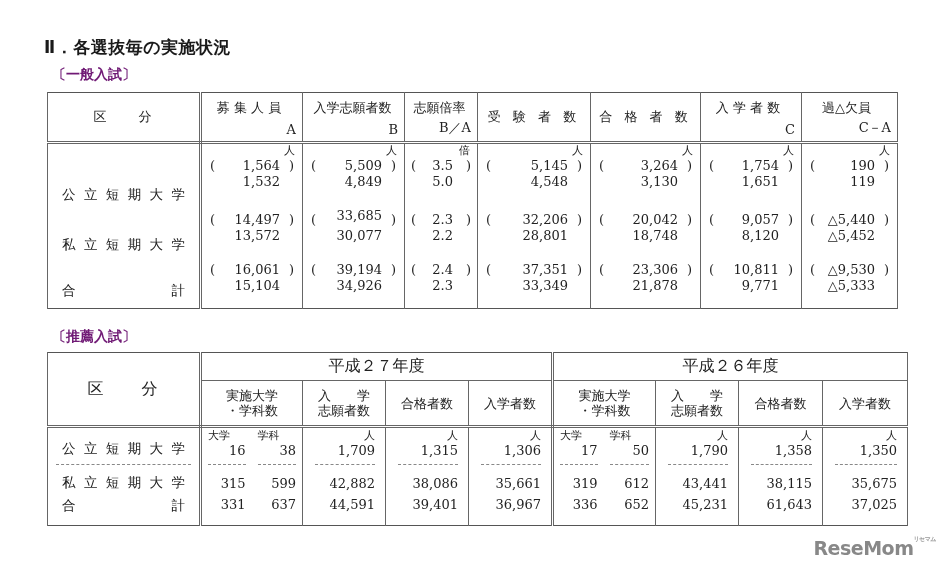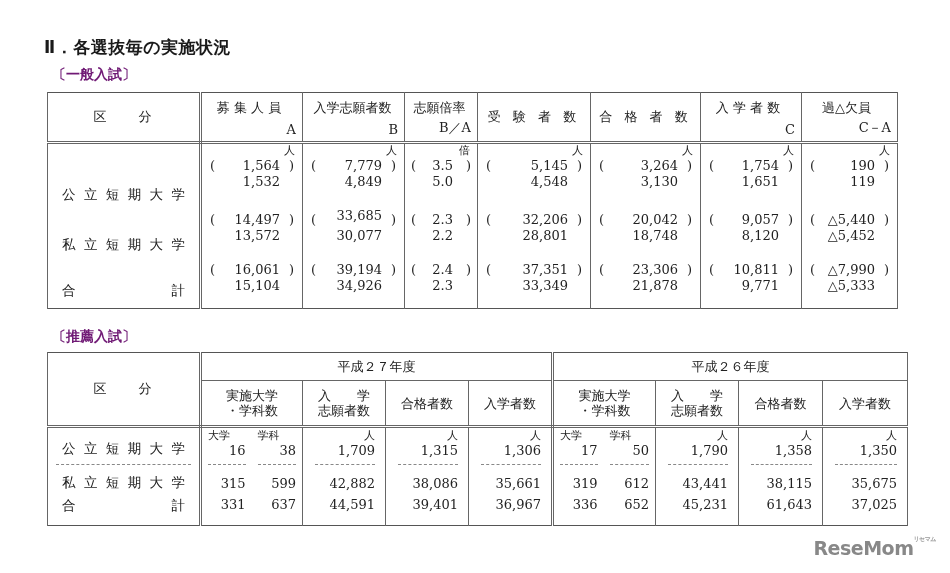--- a/index.html
+++ b/index.html
@@ -26,21 +26,21 @@
   .hdr-bot { position:absolute; bottom:4px; right:6px; }
   .lbl-spread { display:flex; justify-content:space-between; padding:0 14px; font-size:13.5px; }
   .cell { position:relative; height:50px; }
   .unit { position:absolute; top:-1px; right:7px; font-size:11px; }
   .paren-l { position:absolute; left:8px; top:8px; }
   .paren-r { position:absolute; right:8px; top:8px; }
   .v1 { position:absolute; right:22px; top:8px; text-align:right; font-family:"DejaVu Serif","Liberation Serif",serif; font-size:13px; }
   .v2 { position:absolute; right:22px; top:24px; text-align:right; font-family:"DejaVu Serif","Liberation Serif",serif; font-size:13px; }
   .t2 { left:47px; top:352px; width:860px; border:1.5px solid #555; }
   .t2 th, .t2 td { border-left:1px solid #666; border-right:1px solid #666; }
-  .t2 thead tr.r1 th { height:27px; border-bottom:1px solid #666; font-size:13px;text-align:center; }
+  .t2 thead tr.r1 th { height:27px; border-bottom:1px solid #666; font-size:16px;text-align:center; }
   .t2 thead tr.r2 th { height:44px; border-bottom:3px double #666; font-size:13px; line-height:15px; }
   .t2 tbody td { font-family:"DejaVu Serif","Liberation Serif",serif; font-size:13px; }
   .num-r { text-align:right; padding-right:10px; }
   .dash { border-bottom:1px dashed #888; }
   .small-lbl { font-size:11px; }
   .watermark {
     position:absolute; right:14px; bottom:14px; font-family:"DejaVu Sans","Liberation Sans",sans-serif;
     font-weight:bold; font-size:19px; color:#888; letter-spacing:-0.5px;
   }
   .watermark sup { font-size:6px; vertical-align:top; position:relative; top:-2px; color:#999; }
@@ -113,21 +113,21 @@
           <span class="unit">人</span>
           <span class="paren-l" style="top:14px">(</span>
           <span class="paren-r" style="top:14px">)</span>
           <span class="v1" style="top:14px">1,564</span>
           <span class="v2" style="top:30px">1,532</span>
         </td>
       <td class="cell">
           <span class="unit">人</span>
           <span class="paren-l" style="top:14px">(</span>
           <span class="paren-r" style="top:14px">)</span>
-          <span class="v1" style="top:14px">7,779</span>
+          <span class="v1" style="top:14px">5,509</span>
           <span class="v2" style="top:30px">4,849</span>
         </td>
       <td class="cell">
           <span class="unit">倍</span>
           <span class="paren-l" style="top:14px;left:6px">(</span>
           <span class="paren-r" style="top:14px;right:6px">)</span>
           <span class="v1" style="top:14px;right:24px">3.5</span>
           <span class="v2" style="top:30px;right:24px">5.0</span>
         </td>
       <td class="cell">
@@ -254,21 +254,21 @@
         </td>
       <td class="cell">
           <span class="paren-l" style="top:4px">(</span>
           <span class="paren-r" style="top:4px">)</span>
           <span class="v1" style="top:4px">10,811</span>
           <span class="v2" style="top:20px">9,771</span>
         </td>
       <td class="cell">
           <span class="paren-l" style="top:4px">(</span>
           <span class="paren-r" style="top:4px">)</span>
-          <span class="v1" style="top:4px">△7,990</span>
+          <span class="v1" style="top:4px">△9,530</span>
           <span class="v2" style="top:20px">△5,333</span>
         </td>
     </tr>
   </tbody>
 </table>
 
 <div class="subtitle" style="top:328px;">〔推薦入試〕</div>
 
 <table class="t2">
   <colgroup>

